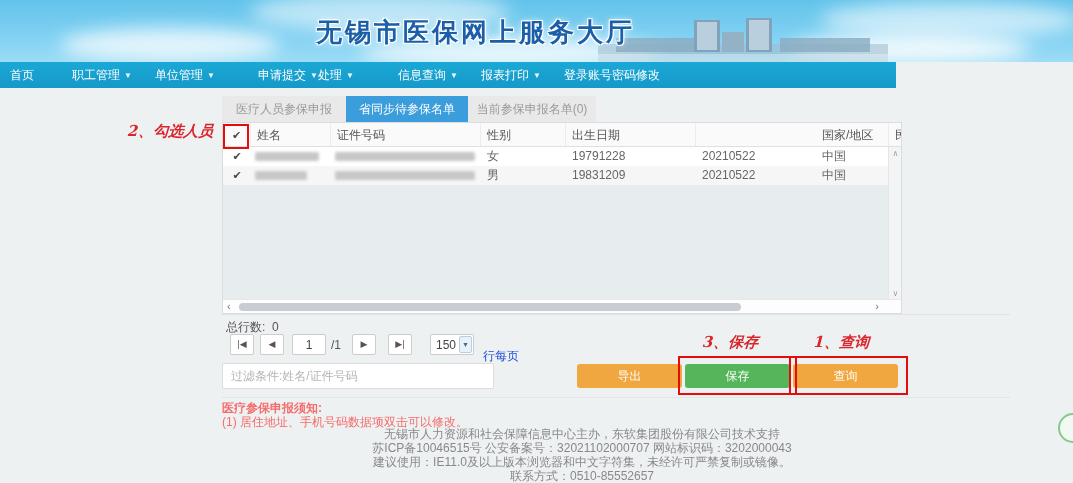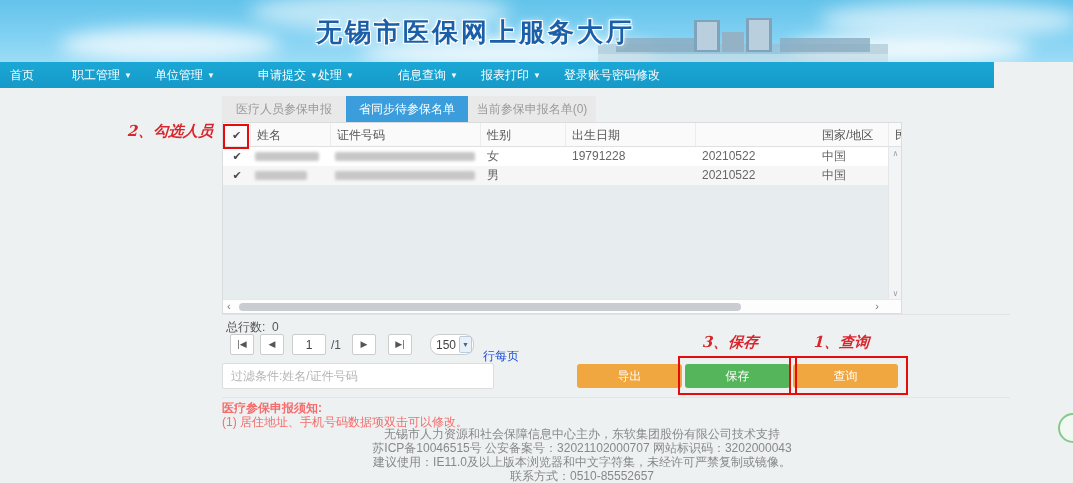--- a/index.html
+++ b/index.html
@@ -11,21 +11,21 @@
   }
   
   #banner { position:absolute; left:0; top:0; width:1073px; height:62px;
     background:linear-gradient(180deg,#63c3ea 0%,#7fd0f2 55%,#9cdcf6 100%); overflow:hidden; }
   .cloud { position:absolute; background:#fff; border-radius:50%; filter:blur(9px); opacity:.75; }
   #banner-title { position:absolute; left:316px; top:15px; font-size:26px; font-weight:bold;
     letter-spacing:3px; color:#1a5fa8;
     text-shadow:-1px -1px 0 #fff,1px -1px 0 #fff,-1px 1px 0 #fff,1px 1px 0 #fff,0 0 6px rgba(255,255,255,.9); }
   #buildings { position:absolute; left:598px; top:16px; }
   
-  #nav { position:absolute; left:0; top:62px; width:994px; height:26px;
+  #nav { position:absolute; left:0; top:62px; width:896px; height:26px;
     background:linear-gradient(180deg,#1ba8d6,#1599c9);text-align:right; }
   .nav-item { position:absolute; top:0; height:26px; line-height:26px; color:#fff;
     font-size:12px; cursor:pointer; white-space:nowrap; }
   .nav-item .arr { font-size:8px; margin-left:4px; vertical-align:1px; opacity:.95; }
   
   .tab { position:absolute; top:96px; height:26px; line-height:26px; text-align:center;
     font-size:12px; background:#e9e9e9; color:#9a9a9a; cursor:pointer; }
   .tab.active { background:#3b9ddb; color:#fff; }
   
   #table-box { position:absolute; left:222px; top:122px; width:680px; height:192px;
@@ -54,21 +54,21 @@
     border-radius:4px; cursor:grab; }
   
   #total-row { position:absolute; left:226px; top:319px; color:#555; }
   .pgbtn { position:absolute; top:334px; width:24px; height:21px; background:#fff;
     border:1px solid #ccc; border-radius:2px; text-align:center; line-height:19px;
     font-size:9px; color:#555; cursor:pointer; }
   #page-input { position:absolute; left:292px; top:334px; width:34px; height:21px;
     border:1px solid #ccc; border-radius:2px; text-align:center; font-size:12px; color:#444; }
   #page-of { position:absolute; left:331px; top:338px; color:#555; }
   #size-select { position:absolute; left:430px; top:334px; width:44px; height:21px; background:#fff;
-    border:1px solid #ccc; border-radius:9px; cursor:pointer; }
+    border:1px solid #ccc; border-radius:2px; cursor:pointer; }
   #size-select .val { position:absolute; left:5px; top:3px; font-size:12px; color:#444; }
   #size-select .drop { position:absolute; right:1px; top:1px; width:13px; height:17px;
     background:#e8f0f8; border:1px solid #bcd; border-radius:2px; font-size:7px; color:#468;
     text-align:center; line-height:16px; }
   #per-page { position:absolute; left:483px; top:348px; color:#1d4ed8; }
   
   #filter-input { position:absolute; left:222px; top:363px; width:272px; height:26px;
     border:1px solid #ddd; border-radius:2px; padding:0 8px; font-size:12px; color:#444;
     background:#fff; }
   #filter-input::placeholder { color:#b5b5b5; }
@@ -157,20 +157,21 @@
 
     <div class="trow alt" style="top:43px;">
       <div class="td" style="left:0; width:28px; text-align:center; padding-left:0;"><span class="chk">✔</span></div>
       <div class="td" style="left:28px; width:80px;">
           <span class="redact" style="left:4px; width:52px;"></span>
         </div>
       <div class="td" style="left:108px; width:150px;">
           <span class="redact" style="left:4px; width:140px;"></span>
         </div>
       <div class="td" style="left:258px; width:85px;">男</div>
+      <div class="td" style="left:343px; width:130px;">19831209</div>
       <div class="td" style="left:473px; width:120px;">20210522</div>
       <div class="td" style="left:593px; width:73px;">中国</div>
     </div>
 
     <div id="vscroll">
       <div class="vs-arr" style="top:0;">∧</div>
       <div class="vs-arr" style="bottom:0;">∨</div>
     </div>
     <div id="hscroll">
       <div class="hs-arr" style="left:4px;">‹</div>

